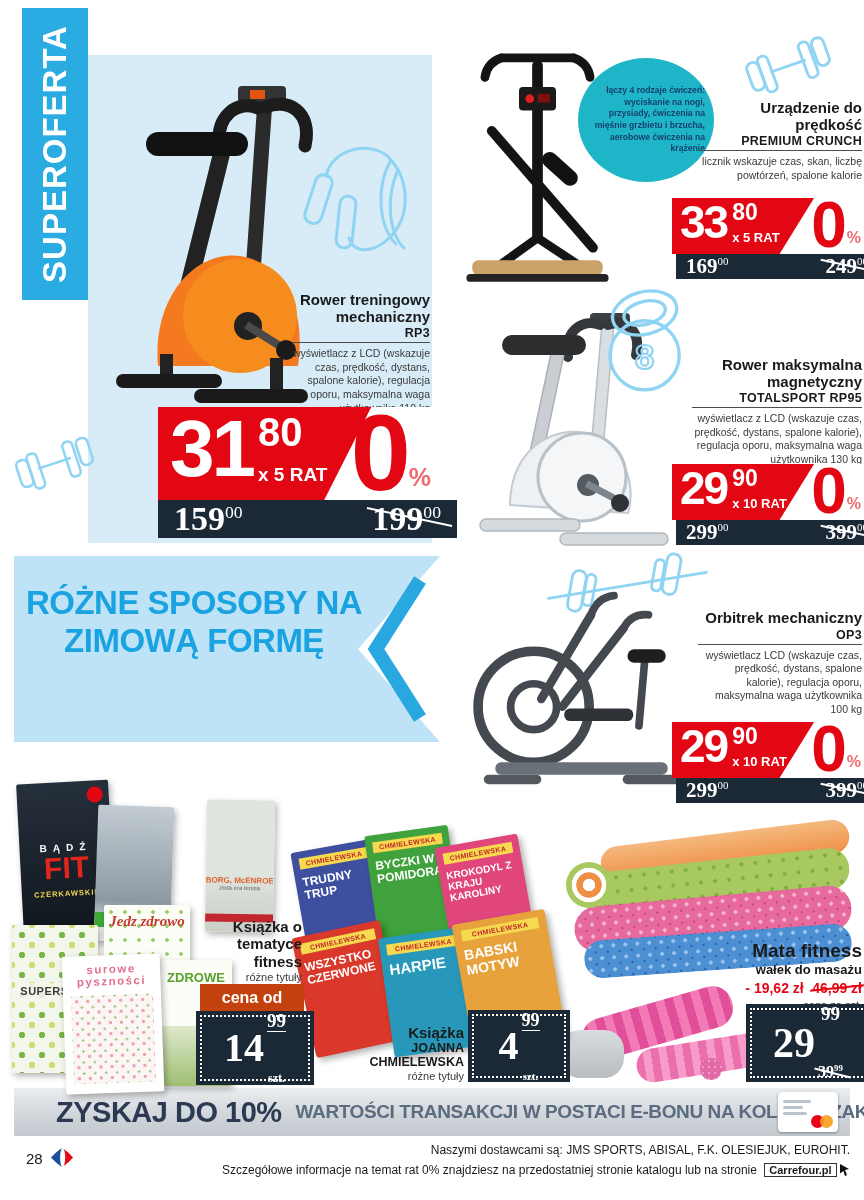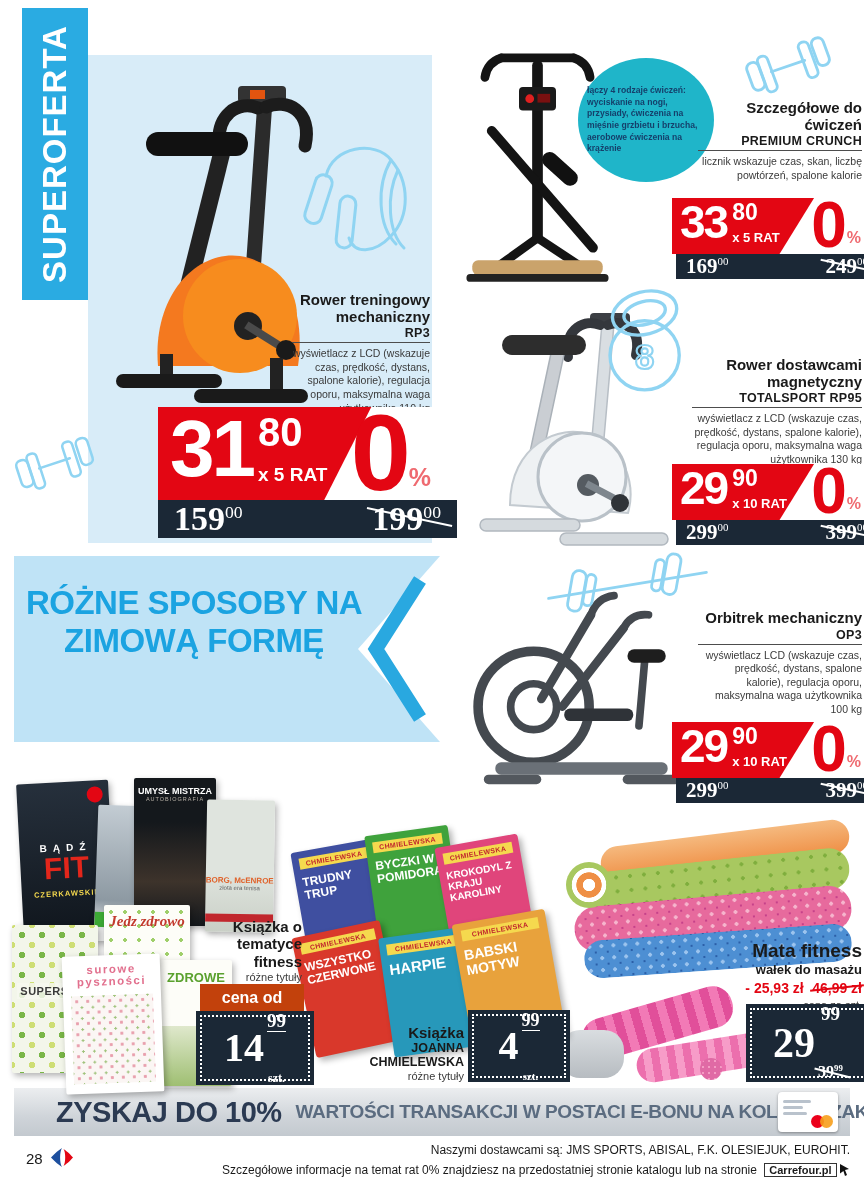--- a/index.html
+++ b/index.html
@@ -61,21 +61,21 @@
   .pb-small .pb-dec{font-size:23px;}
   .pb-small .pb-rat{font-size:13px;margin-top:6px;}
   .pb-small .pb-zero{right:3px;top:1px;}
   .pb-small .z0{font-size:64px;}
   .pb-small .zpct{font-size:16px;padding-bottom:4px;}
   .pb-small .pb-old{height:25px;width:182px;margin-left:4px;padding:0 10px;font-size:21px;}
 
   
   .badge{position:absolute;left:578px;top:58px;width:136px;height:124px;background:#1fb5c9;
          border-radius:50%;display:flex;align-items:center;justify-content:center;}
-  .badge span{display:block;width:118px;text-align:left;font-size:8.6px;font-weight:700;
+  .badge span{display:block;width:118px;text-align:right;font-size:8.6px;font-weight:700;
          color:#15406b;line-height:1.35;}
 
   
   .band{position:absolute;left:14px;top:556px;width:426px;height:186px;overflow:hidden;
         background:
           radial-gradient(90px 30px at 18% 20%, rgba(255,255,255,.95), transparent 70%),
           radial-gradient(120px 36px at 62% 12%, rgba(255,255,255,.85), transparent 70%),
           radial-gradient(100px 30px at 35% 52%, rgba(255,255,255,.75), transparent 70%),
           radial-gradient(130px 40px at 70% 78%, rgba(255,255,255,.85), transparent 70%),
           radial-gradient(90px 28px at 10% 85%, rgba(255,255,255,.8), transparent 70%),
@@ -252,21 +252,21 @@
       <rect x="8" y="30" width="13" height="30" rx="6" transform="rotate(-20 14 45)"></rect>
       <rect x="21" y="23" width="11" height="39" rx="5" transform="rotate(-20 26 42)"></rect>
       <rect x="64" y="8" width="11" height="39" rx="5" transform="rotate(-20 69 27)"></rect>
       <rect x="76" y="4" width="13" height="30" rx="6" transform="rotate(-20 82 19)"></rect>
       <line x1="31" y1="40" x2="66" y2="28"></line>
     </g>
   </svg>
 
   <div class="p-info" style="left:698px;top:100px;width:164px;">
     <div class="head">
-      <span class="pname">Szczegółowe do ćwiczeń</span>
+      <span class="pname">Urządzenie do prędkość</span>
       <span class="pmodel">PREMIUM CRUNCH</span>
     </div>
     <p class="pdesc">licznik wskazuje czas, skan, liczbę powtórzeń, spalone kalorie</p>
   </div>
 
   <div class="pb pb-small" style="left:672px;top:198px;">
     <div class="pb-top">
       <div class="pb-red"></div>
       <div class="pb-nums">
         <span class="pb-main">33</span>
@@ -310,21 +310,21 @@
     <g stroke="#8fd4f2" stroke-width="3.5" fill="none">
       <circle cx="62" cy="78" r="36"></circle>
       <ellipse cx="62" cy="34" rx="34" ry="22" transform="rotate(-14 62 34)"></ellipse>
       <ellipse cx="62" cy="34" rx="22" ry="12" transform="rotate(-14 62 34)"></ellipse>
     </g>
     <text x="62" y="92" text-anchor="middle" font-size="36" font-weight="bold" fill="none" stroke="#8fd4f2" stroke-width="2.2">8</text>
   </svg>
 
   <div class="p-info" style="left:692px;top:357px;width:170px;">
     <div class="head">
-      <span class="pname">Rower dostawcami magnetyczny</span>
+      <span class="pname">Rower maksymalna magnetyczny</span>
       <span class="pmodel">TOTALSPORT RP95</span>
     </div>
     <p class="pdesc">wyświetlacz z LCD (wskazuje czas, prędkość, dystans, spalone kalorie), regulacja oporu, maksymalna waga użytkownika 130 kg</p>
   </div>
 
   <div class="pb pb-small" style="left:672px;top:464px;">
     <div class="pb-top">
       <div class="pb-red"></div>
       <div class="pb-nums">
         <span class="pb-main">29</span>
@@ -418,25 +418,20 @@
     <span style="display:block;color:#e3261b;font-size:30px;font-weight:800;line-height:1;">FIT</span>
     <span style="display:block;margin-top:6px;color:#f5d94e;font-size:7.5px;font-weight:700;letter-spacing:1px;">CZERKAWSKIM</span>
   </div>
 
   <div class="book" style="left:96px;top:806px;width:76px;height:136px;transform:rotate(2deg);
        background:linear-gradient(180deg,#c3ccd3,#8d99a2 70%,#f2f2f2 92%);">
     <span style="position:absolute;left:0;right:0;bottom:14px;background:#3daa35;color:#fff;font-size:7.5px;
           font-weight:800;text-align:center;padding:3px 0;">ANDY MURRAY</span>
   </div>
 
-  <div class="book" style="left:134px;top:778px;width:82px;height:148px;transform:rotate(0deg);
-       background:linear-gradient(180deg,#14181c 30%,#3d332b 70%,#14181c);text-align:center;">
-    <span style="display:block;margin-top:8px;color:#fff;font-size:9px;font-weight:800;">UMYSŁ MISTRZA</span>
-    <span style="display:block;color:#b9b2a8;font-size:5.5px;letter-spacing:1px;">AUTOBIOGRAFIA</span>
-  </div>
 
   <div class="book" style="left:206px;top:800px;width:68px;height:132px;transform:rotate(1deg);
        background:linear-gradient(180deg,#dfe4de 55%,#c9cfc6);text-align:center;">
     <span style="display:block;margin-top:76px;color:#e0622a;font-size:8px;font-weight:800;">BORG, McENROE</span>
     <span style="display:block;color:#666;font-size:6px;">złota era tenisa</span>
     <span style="position:absolute;left:0;right:0;bottom:10px;height:8px;background:#c1272d;"></span>
   </div>
 
   <div class="book" style="left:12px;top:925px;width:86px;height:148px;
        background:radial-gradient(circle,#7ab648 22%,transparent 23%) 0 0/20px 20px,
@@ -543,21 +538,21 @@
   <div class="roller" style="left:636px;top:1040px;width:140px;height:34px;transform:rotate(-9deg);
        background:repeating-linear-gradient(90deg,#ec6fad 0 8px,#f79cc8 8px 16px);"></div>
   <div class="roller" style="left:560px;top:1030px;width:64px;height:48px;background:linear-gradient(180deg,#d9dde0,#b7bcc1);"></div>
   <div class="pball" style="left:748px;top:1032px;width:26px;height:26px;background:radial-gradient(circle,#f49cc4 18%,transparent 19%) 0 0/6px 6px,#d94f92;"></div>
   <div class="pball" style="left:700px;top:1058px;width:22px;height:22px;background:radial-gradient(circle,#f49cc4 18%,transparent 19%) 0 0/6px 6px,#e06aa5;"></div>
 
   <div class="caption" style="left:686px;top:940px;width:176px;z-index:6;">
     <span class="c1" style="font-size:19px;">Mata fitness</span>
     <span class="c2" style="font-size:13px;">wałek do masażu</span>
     <span style="display:block;margin-top:2px;">
-      <span class="promo-red">- 25,93 zł</span>
+      <span class="promo-red">- 19,62 zł</span>
       <span class="struck-red">46,99 zł</span>
     </span>
     <span class="note">cena za szt.</span>
   </div>
   <div class="unit-box" style="left:746px;top:1004px;width:116px;height:70px;z-index:6;">
     <div class="unit-inner">
       <span class="u-main" style="font-size:42px;">29</span>
       <span class="u-col">
         <span class="u-dec" style="font-size:19px;border-bottom:none;">99</span>
         <span class="u-old" style="font-size:16px;"><b>39</b><sup>99</sup></span>

